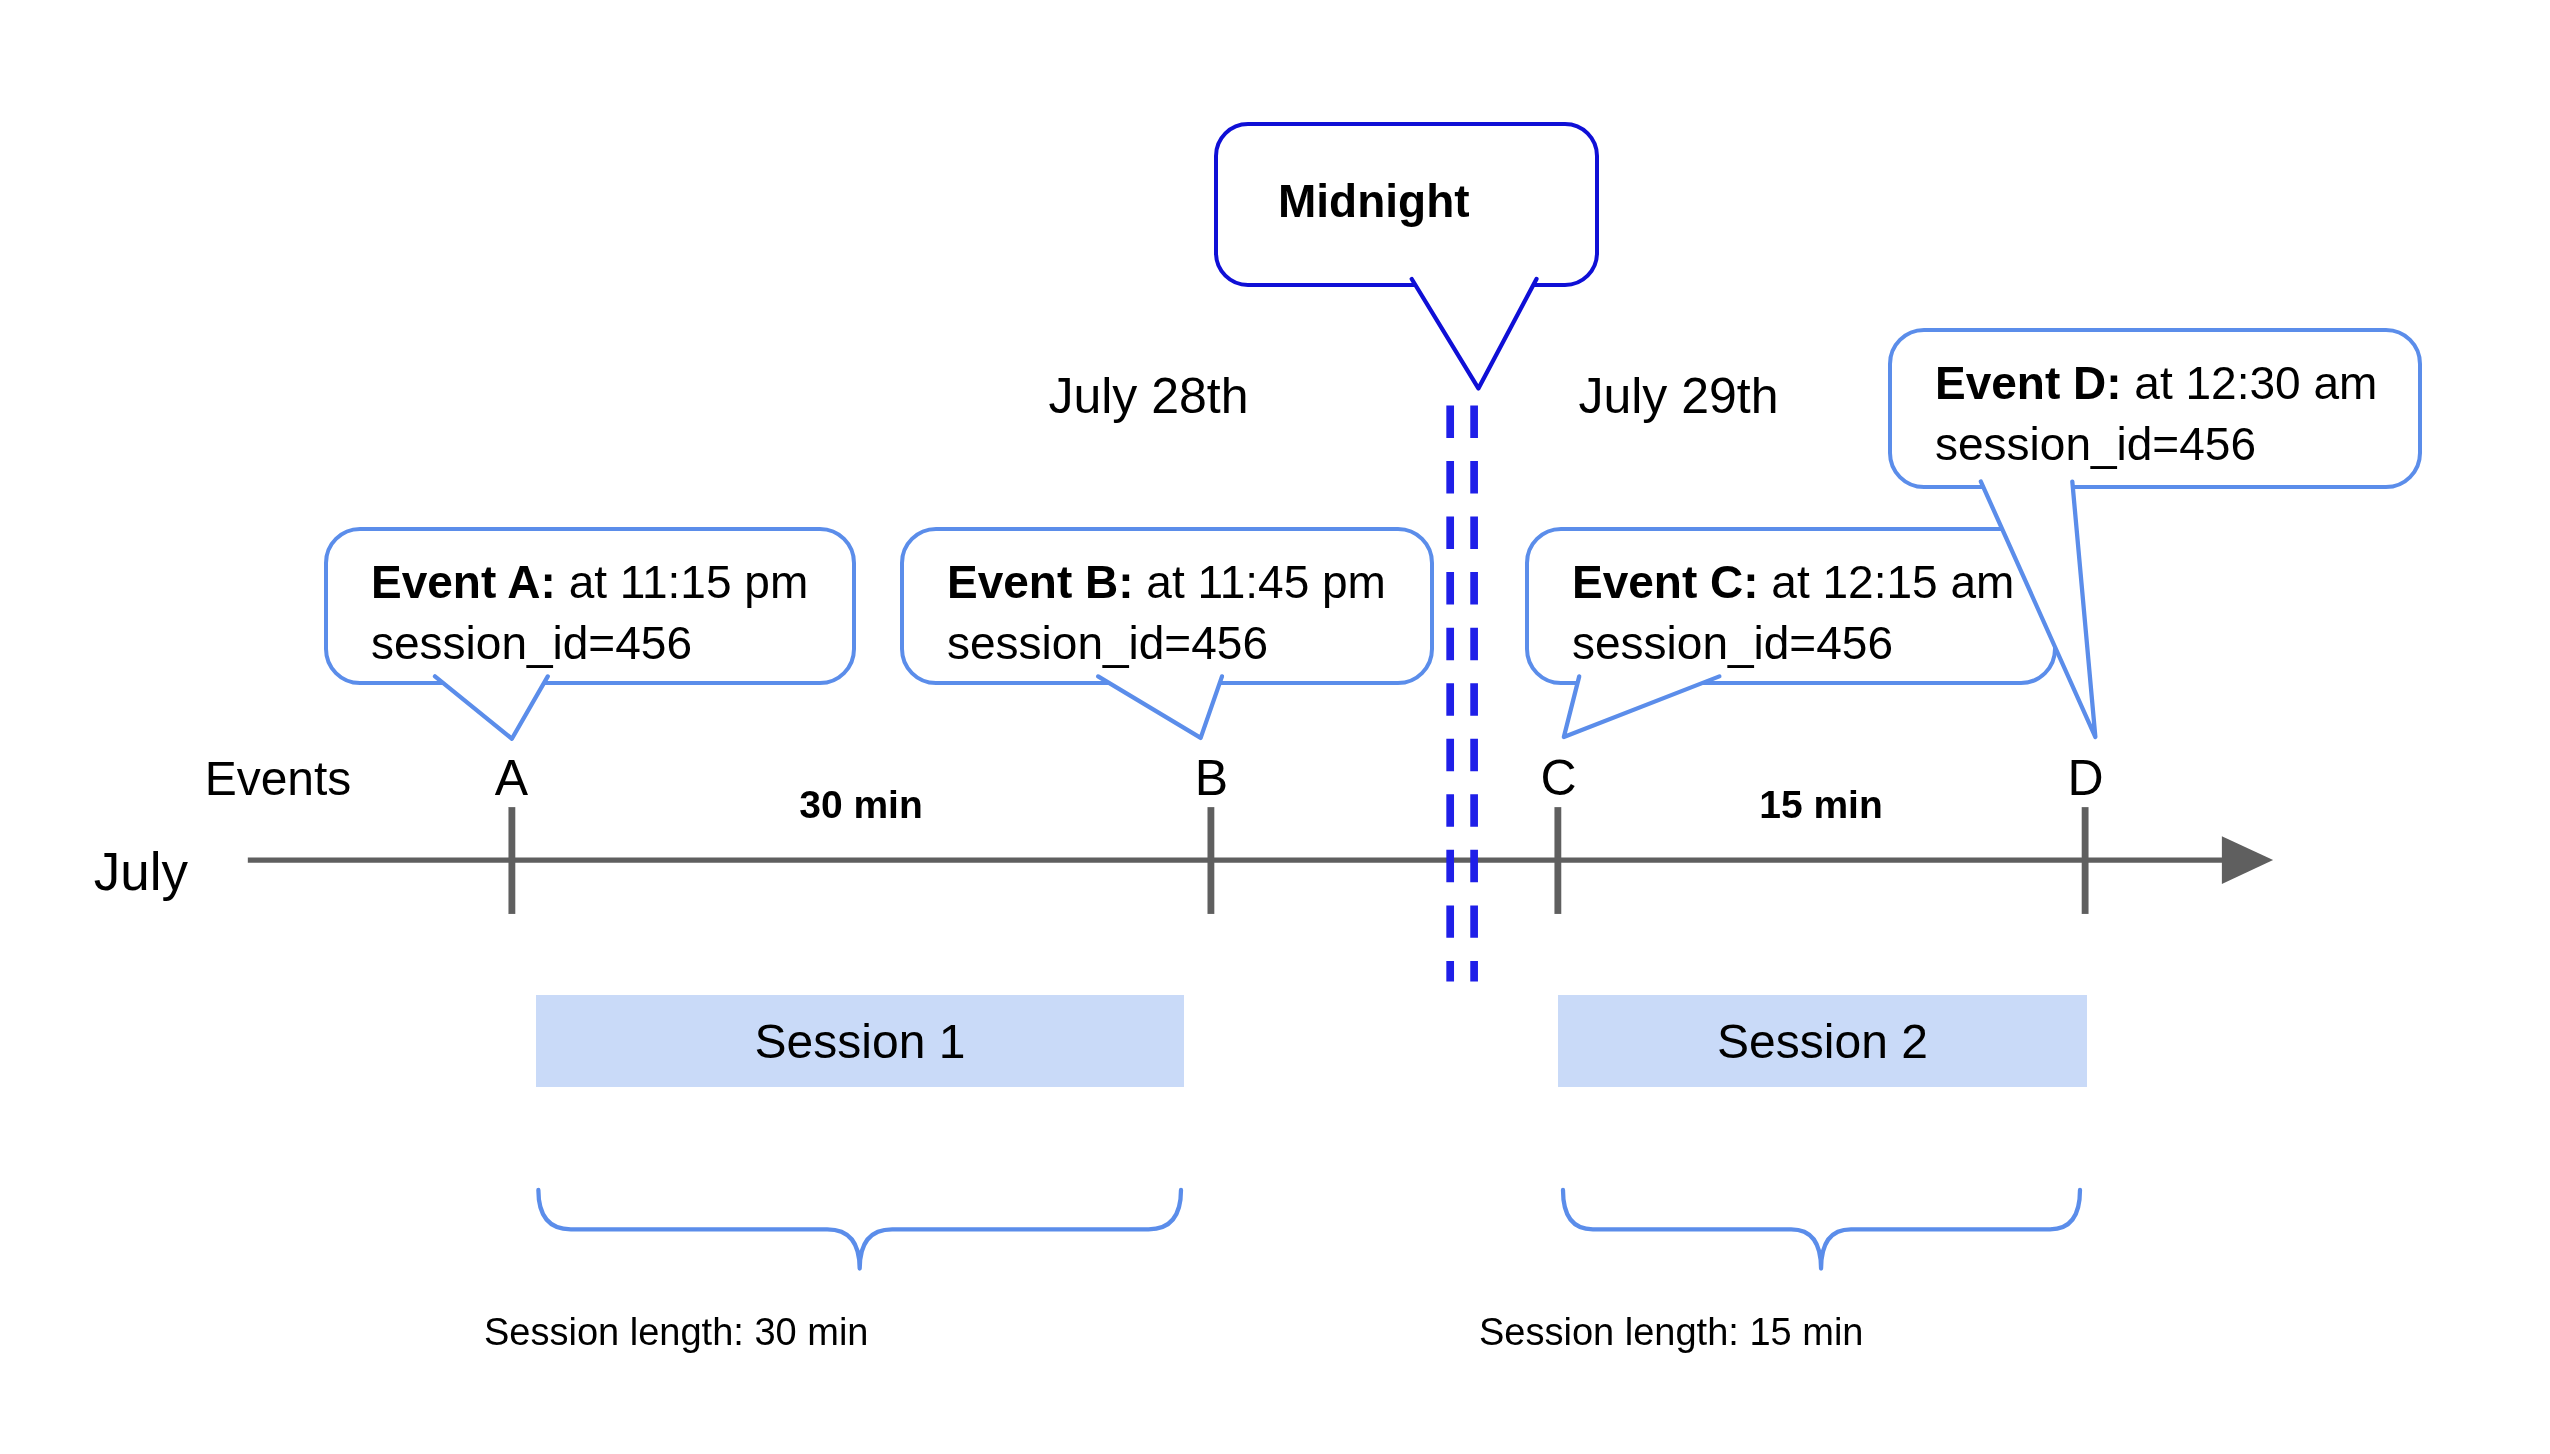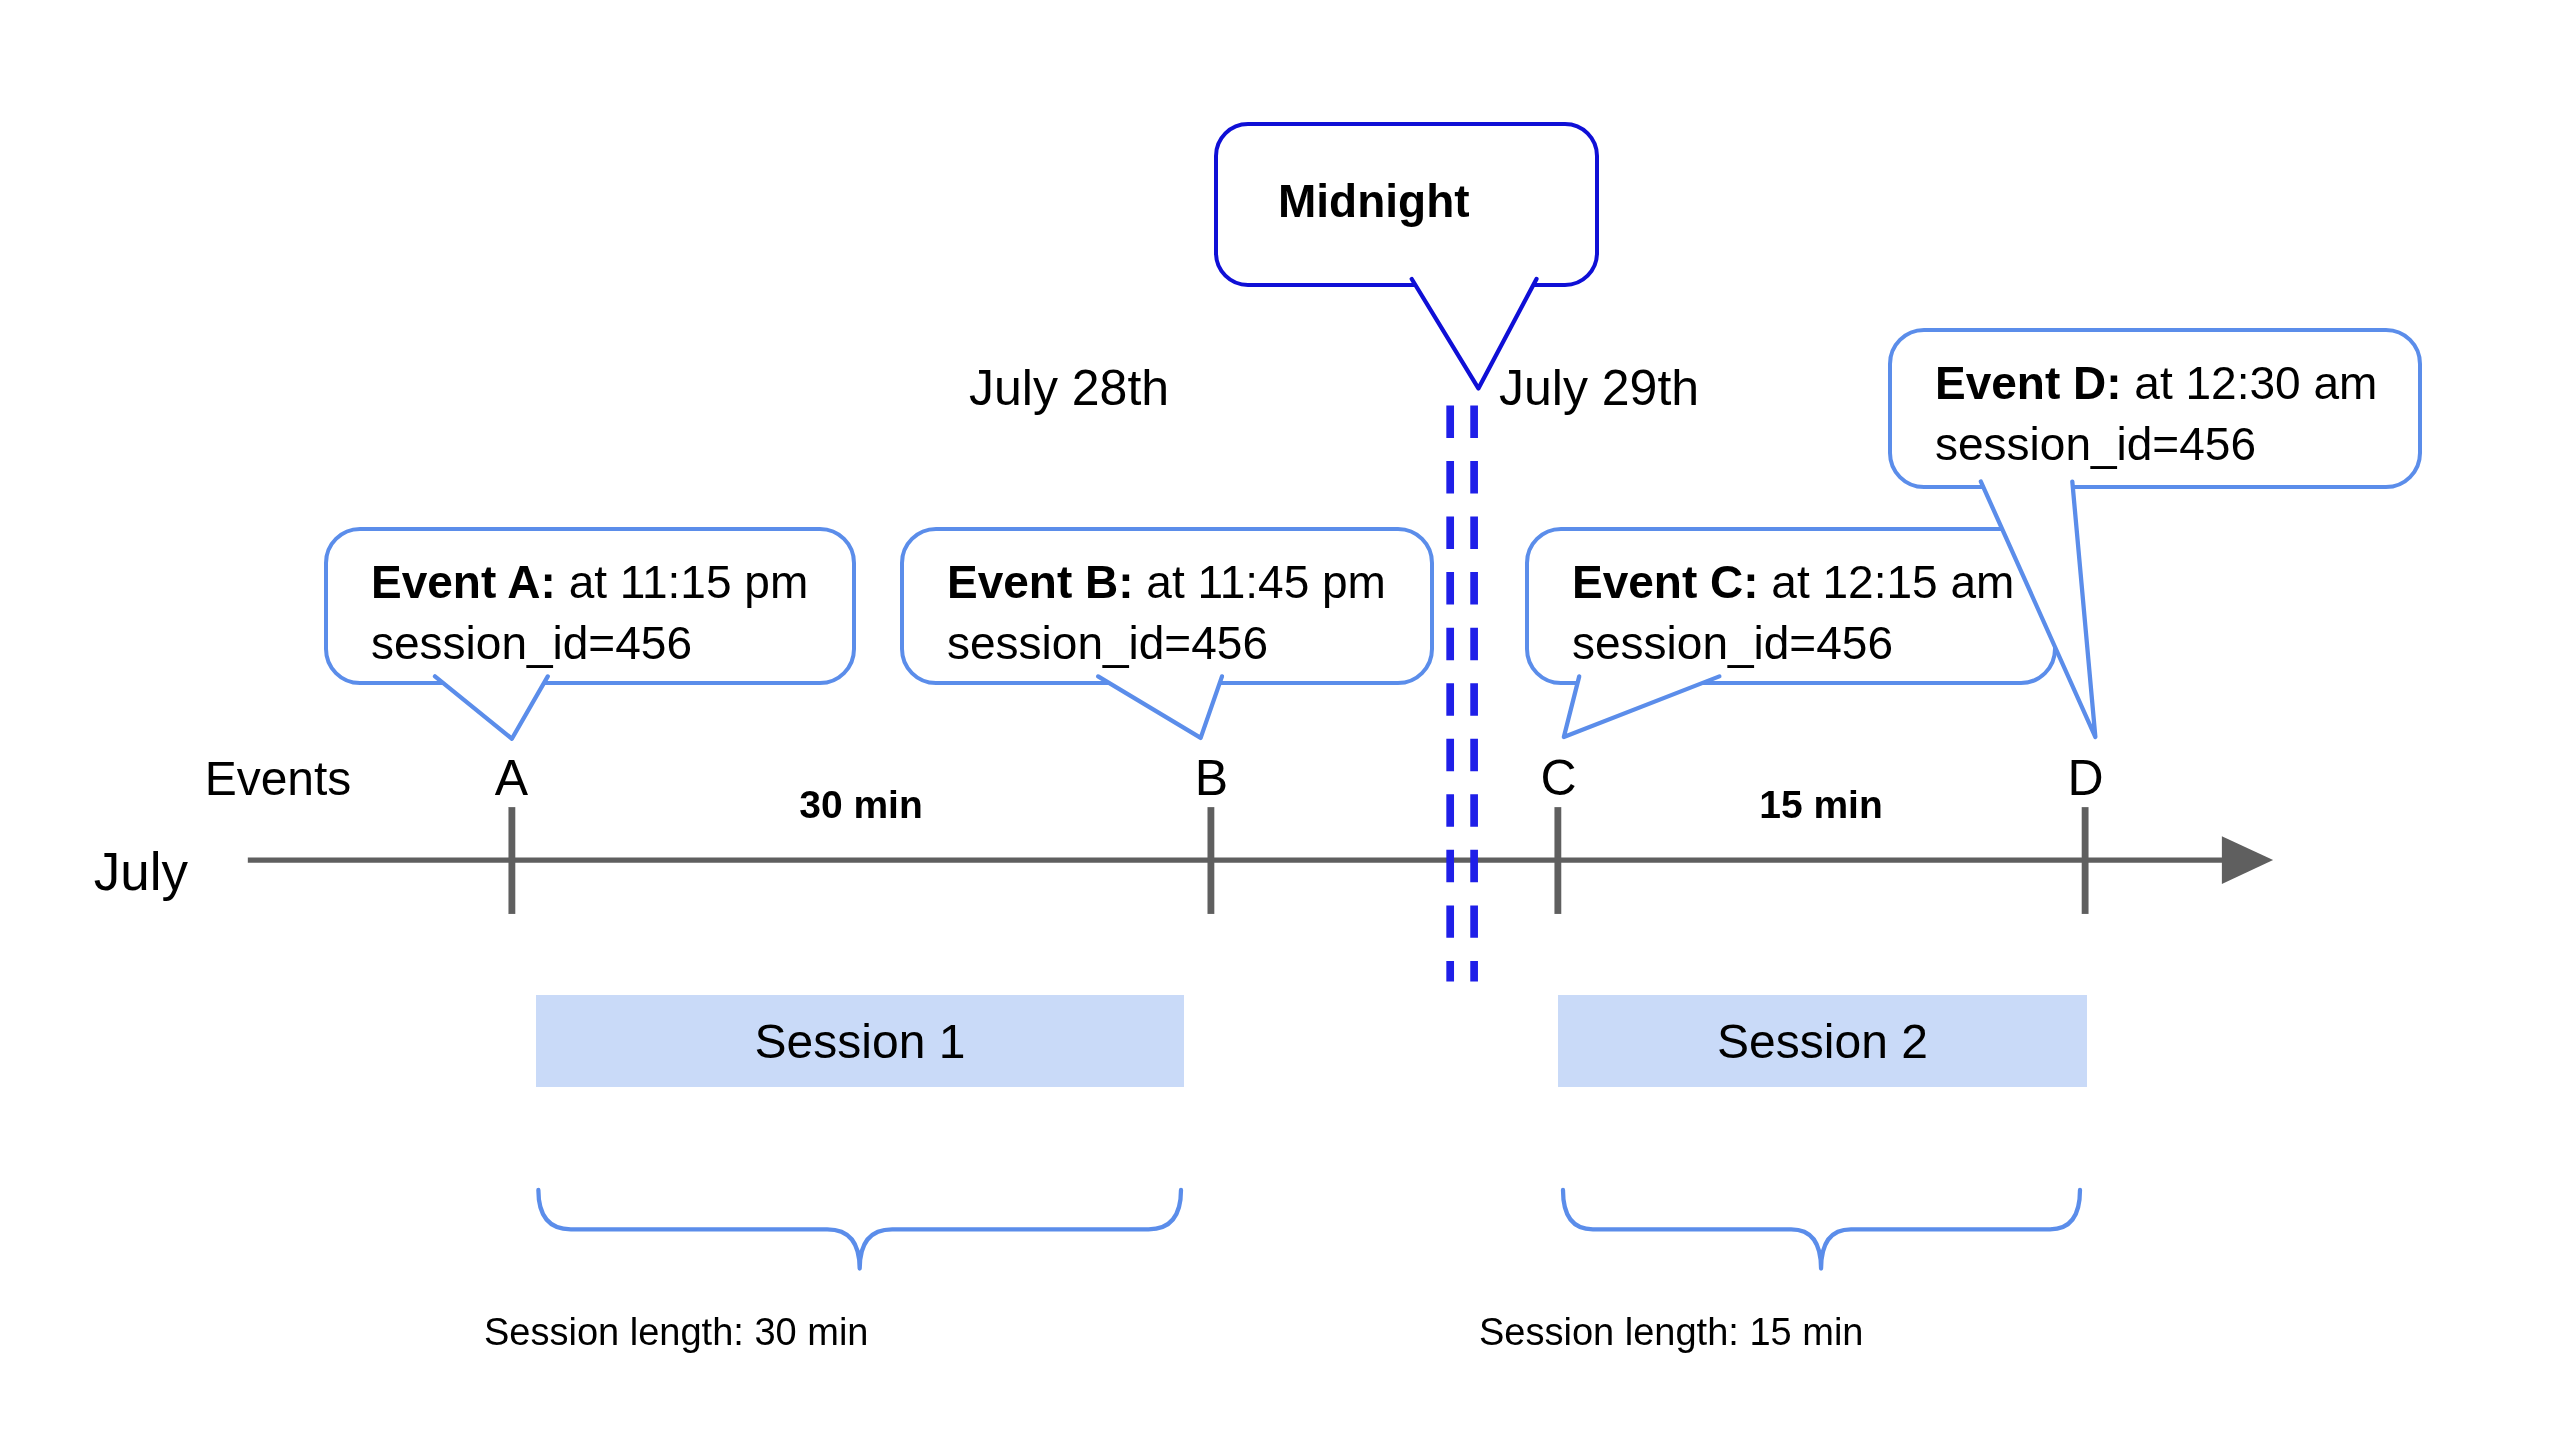--- a/index.html
+++ b/index.html
@@ -41,21 +41,21 @@
     background:#ffffff;
     border:4.3px solid #0f0fd6;
     border-radius:34px;
     box-sizing:border-box;
     display:flex;align-items:center;
     padding:0 0 6.8px 60px;
     font-size:46px;font-weight:700;
   }
 
   
-  .date-label{top:311px;width:359px;font-size:50px;}
+  .date-label{top:319px;width:359px;text-align:center;font-size:50px;}
   #date-1{left:969px;}
   #date-2{left:1499px;}
 
   
   .marker{
     width:77px;top:699px;height:62px;
     display:flex;align-items:center;justify-content:center;
     font-size:50px;
   }
   #marker-a{left:473px;} #marker-b{left:1173px;}

